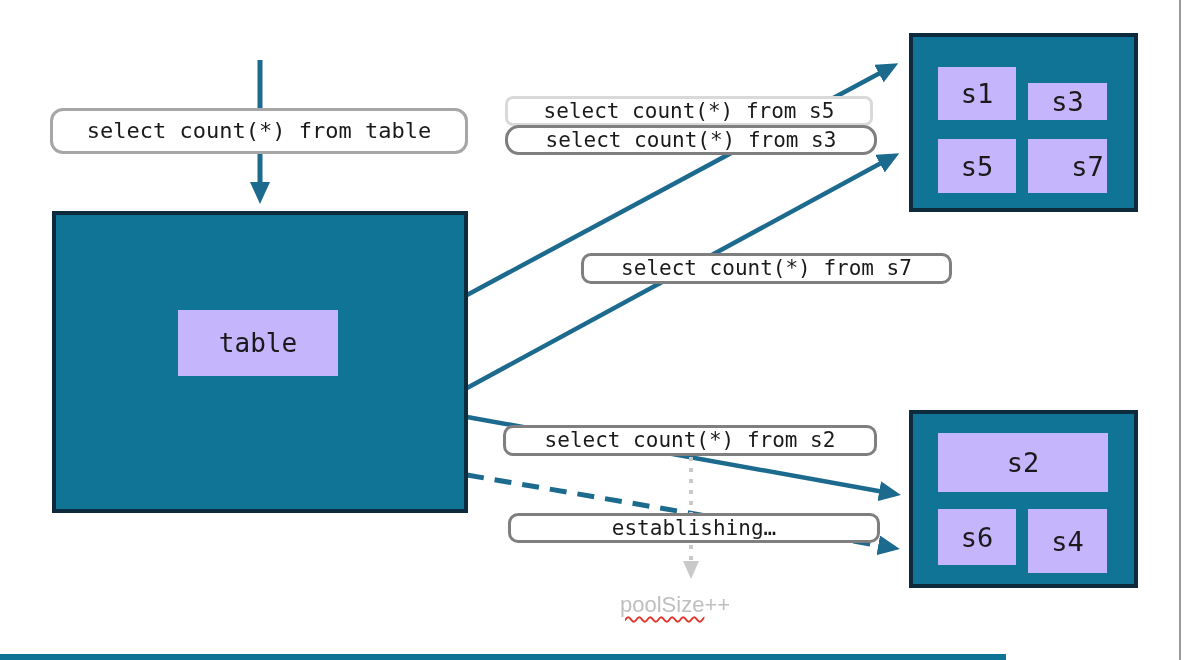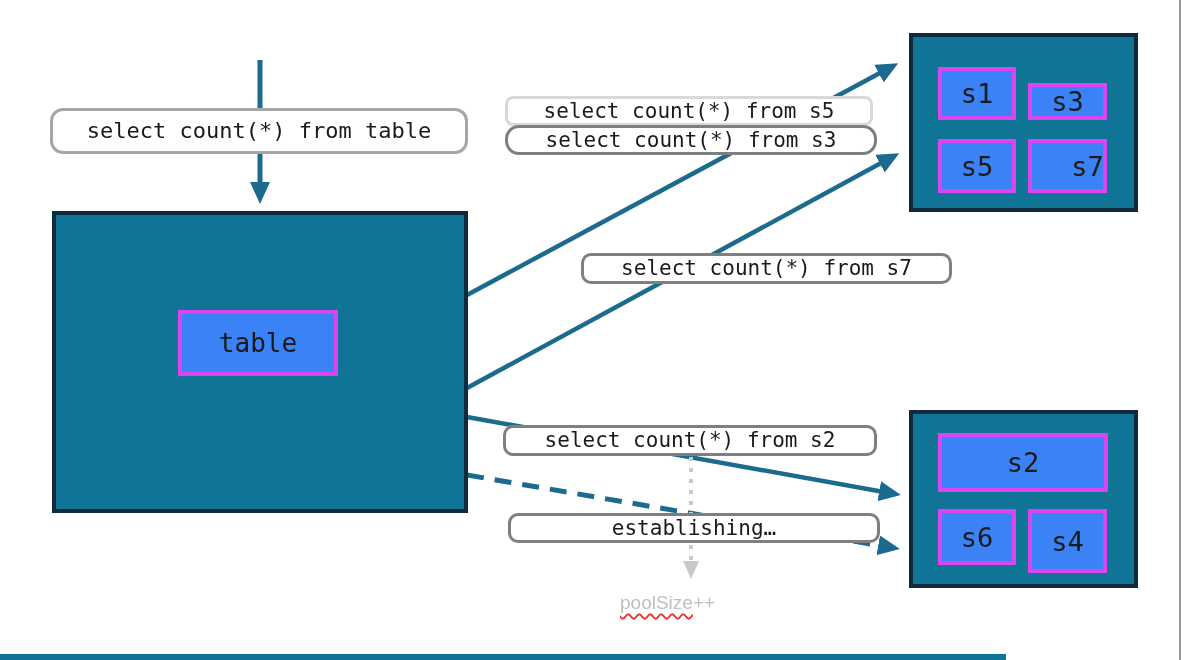--- a/index.html
+++ b/index.html
@@ -9,21 +9,21 @@
     overflow:hidden; font-family:"DejaVu Sans Mono", monospace;
   }
   svg.arrow-layer { position:absolute; left:0; top:0; z-index:1; }
 
   .bigbox { position:absolute; background:#0f7496; border:4px solid #0e2b3d; z-index:2; }
   #table-box  { left:52px;  top:211px; width:416px; height:302px; }
   #top-box    { left:909px; top:33px;  width:229px; height:179px; }
   #bottom-box { left:909px; top:410px; width:229px; height:178px; }
 
   .shard {
-    position:absolute; background:#3b82f6; border:4px solid #d946ef; z-index:3;
+    position:absolute; background:#c4b5fd; border:4px solid #c4b5fd; z-index:3;
     display:flex; align-items:center; justify-content:center;
     font-size:27px; color:#1a1a1a; line-height:1;
   }
   #table-label { left:178px; top:310px; width:160px; height:66px; font-size:26px; }
   #shard-s1 { left:938px;  top:67px;  width:78px;  height:53px; }
   #shard-s3 { left:1028px; top:83px;  width:79px;  height:37px; }
   #shard-s5 { left:938px;  top:139px; width:78px;  height:54px; }
   #shard-s7 { left:1028px; top:139px; width:79px;  height:54px;padding-left:40px; }
   #shard-s2 { left:938px;  top:433px; width:170px; height:59px; }
   #shard-s6 { left:938px;  top:509px; width:78px;  height:56px; }
@@ -36,21 +36,21 @@
   }
   #q-table { left:50px;  top:108px; width:418px; height:46px; border-color:#a6a6a6; border-radius:13px; font-size:22px; }
   #q-s5    { left:505px; top:96px;  width:368px; height:30px; border-color:#d9d9d9; border-radius:8px; z-index:4; }
   #q-s3    { left:505px; top:125px; width:372px; height:30px; border-radius:14px; z-index:5; }
   #q-s7    { left:581px; top:253px; width:371px; height:31px; }
   #q-s2    { left:503px; top:425px; width:374px; height:31px; }
   #q-est   { left:508px; top:513px; width:372px; height:30px; }
 
   #poolsize {
     position:absolute; left:620px; top:592px; z-index:2;
-    font-family:"Liberation Sans", sans-serif; font-size:19px; color:#bfbfbf; white-space:nowrap;
+    font-family:"Liberation Sans", sans-serif; font-size:22px; color:#bfbfbf; white-space:nowrap;
   }
   #poolsize .squiggled {
     text-decoration-line:underline; text-decoration-style:wavy;
     text-decoration-color:#e0372e; text-decoration-thickness:2px; text-underline-offset:4px;
   }
 
   #slide-edge { position:absolute; left:1179px; top:0; width:2px; height:660px; background:#999999; z-index:6; }
   #bottom-bar { position:absolute; left:0; top:654px; width:1006px; height:6px; background:#0f7496; z-index:2; }
 </style>
 </head>

